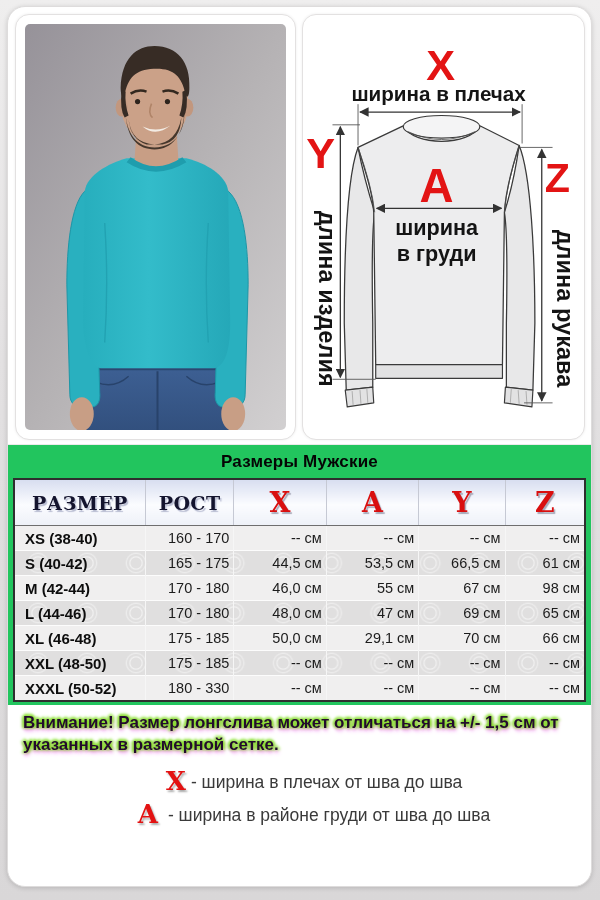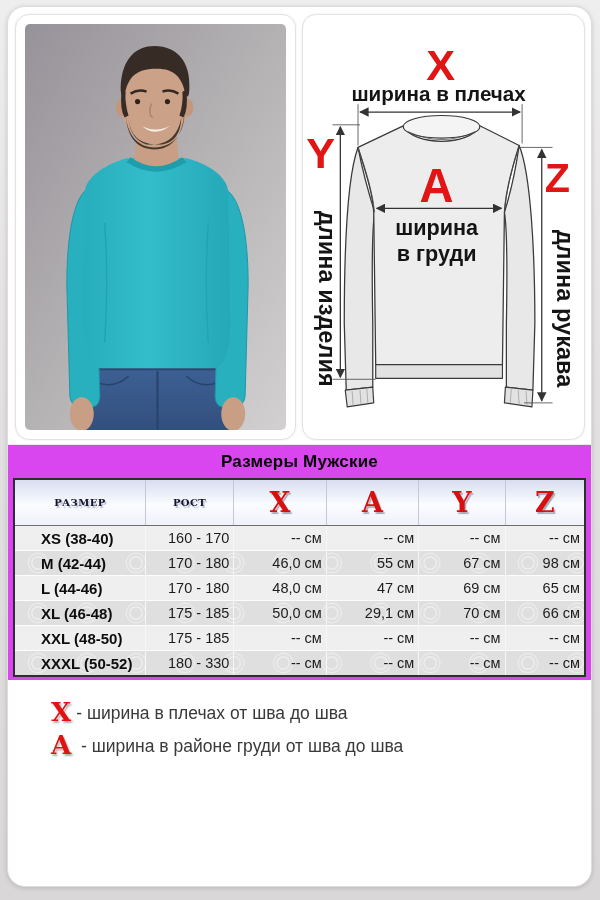--- a/index.html
+++ b/index.html
@@ -32,64 +32,64 @@
   .dg-letter{font-family:"Liberation Sans",sans-serif;font-weight:bold;fill:#e31414;}
   .dg-label{font-family:"Liberation Sans",sans-serif;font-weight:bold;fill:#141414;}
   .dg-line{stroke:#333;stroke-width:1.3;fill:none;}
   .dg-guide{stroke:#555;stroke-width:0.9;fill:none;}
   .dg-cloth{fill:#ededee;stroke:#3a3a3a;stroke-width:1.3;stroke-linejoin:round;}
   .dg-cloth2{fill:#e8e8e9;stroke:#3a3a3a;stroke-width:1.3;stroke-linejoin:round;}
   .dg-cloth3{fill:#e2e2e3;stroke:#3a3a3a;stroke-width:1.2;stroke-linejoin:round;}
   .dg-seam{stroke:#4a4a4a;stroke-width:0.8;fill:none;}
 
   
-  .size-section{background:#d946ef;border-top:1px solid #eceaea;padding-bottom:3px;}
+  .size-section{background:#22c55e;border-top:1px solid #eceaea;padding-bottom:3px;}
   .section-title{
     text-align:center;font-size:17px;font-weight:bold;color:#050505;
     padding:7px 0 6px;letter-spacing:.2px;
   }
   table.size-table{
     width:573px;margin:0 auto;border-collapse:collapse;table-layout:fixed;
     border:2px solid #2e2e2e;background:#ececec;
   }
   .size-table col.c1{width:23%}.size-table col.c2{width:15.5%}
   .size-table col.c3{width:16.2%}.size-table col.c4{width:16.2%}
   .size-table col.c5{width:15.1%}.size-table col.c6{width:14%}
   .size-table thead th{
     height:43px;background:linear-gradient(180deg,#d8def0 0%,#fbfcff 55%,#eef1f8 100%);
     border-right:1px solid #c6c9d4;border-bottom:1px solid #6e6e6e;
     font-family:"DejaVu Serif","Liberation Serif",serif;font-weight:bold;
   }
   .size-table thead th:last-child{border-right:none;}
-  .th-dark{font-size:10px;color:#14142e;letter-spacing:.4px;text-shadow:1.5px 1.5px 1px #b9bdd2;margin-top:31px;}
+  .th-dark{font-size:19px;color:#14142e;letter-spacing:.4px;text-shadow:1.5px 1.5px 1px #b9bdd2;margin-top:31px;}
   .th-red{font-size:27px;color:#d90f0f;text-shadow:1.5px 1.5px 1px #a8a8b8;}
   .size-table tbody td{
     height:22px;padding:1px 4px;font-size:14.5px;color:#1c1c1c;text-align:right;
     border-right:1px solid rgba(255,255,255,.55);border-top:1px solid rgba(255,255,255,.85);
     overflow:hidden;white-space:nowrap;
   }
   .size-table tbody td:last-child{border-right:none;}
-  .size-table tbody td.sz{text-align:left;padding-left:26px;font-weight:bold;font-size:15px;color:#0d0d0d;}
+  .size-table tbody td.sz{text-align:left;padding-left:10px;font-weight:bold;font-size:15px;color:#0d0d0d;}
   .size-table tbody tr:nth-child(odd){background:#f0efef;}
   .size-table tbody tr:nth-child(even){
     background-color:#e0dfdf;
     background-image:
       radial-gradient(circle at 24px 12px, rgba(255,255,255,0) 5px, rgba(255,255,255,.55) 6px, rgba(255,255,255,0) 7.5px),
       radial-gradient(circle at 24px 12px, rgba(255,255,255,0) 8.5px, rgba(255,255,255,.4) 9.5px, rgba(255,255,255,0) 11px);
     background-size:49px 25px;
   }
 
   
   .bottom-section{background:#fff;padding:7px 14px 0 15px;}
   .warning-text{
     font-size:17px;line-height:1.3;font-weight:bold;color:#230b2d;
     text-shadow:0 -2px 3px #7edd1e,-2px 0 3px #7edd1e,2px 0 3px #86e01e,
                 0 2px 3px #f39bf3,1px 3px 4px #f0a6f0;
   }
-  .legend{margin-top:13px;padding-left:28px;font-size:17.5px;color:#3a3a3a;}
+  .legend{margin-top:13px;padding-left:28px;font-size:17.5px;color:#3a3a3a;text-align:center;}
   .legend-item{margin-bottom:7px;line-height:26px;}
   .legend-letter{
     display:inline-block;font-family:"DejaVu Serif","Liberation Serif",serif;
     font-weight:bold;font-size:26px;line-height:22px;color:#e31212;
     text-shadow:1.5px 1.5px 2px #ababab;margin-right:5px;vertical-align:-2px;
   }
 </style>
 </head>
 <body>
 
@@ -234,20 +234,28 @@
       <tbody>
         <tr>
           <td class="sz">XS (38-40)</td>
           <td>160 - 170</td>
           <td>-- см</td>
           <td>-- см</td>
           <td>-- см</td>
           <td>-- см</td>
         </tr>
         <tr>
+          <td class="sz">S (40-42)</td>
+          <td>165 - 175</td>
+          <td>44,5 см</td>
+          <td>53,5 см</td>
+          <td>66,5 см</td>
+          <td>61 см</td>
+        </tr>
+        <tr>
           <td class="sz">M (42-44)</td>
           <td>170 - 180</td>
           <td>46,0 см</td>
           <td>55 см</td>
           <td>67 см</td>
           <td>98 см</td>
         </tr>
         <tr>
           <td class="sz">L (44-46)</td>
           <td>170 - 180</td>
@@ -278,20 +286,21 @@
           <td>-- см</td>
           <td>-- см</td>
           <td>-- см</td>
           <td>-- см</td>
         </tr>
       </tbody>
     </table>
   </div>
 
   <div class="bottom-section">
+    <div class="warning-text">Внимание! Размер лонгслива может отличаться на +/- 1,5 см от указанных в размерной сетке.</div>
 
     <div class="legend">
       <div class="legend-item">
         <span class="legend-letter">X</span><span>- ширина в плечах от шва до шва</span>
       </div>
       <div class="legend-item">
         <span class="legend-letter">A</span> <span>- ширина в районе груди от шва до шва</span>
       </div>
 
     </div>

